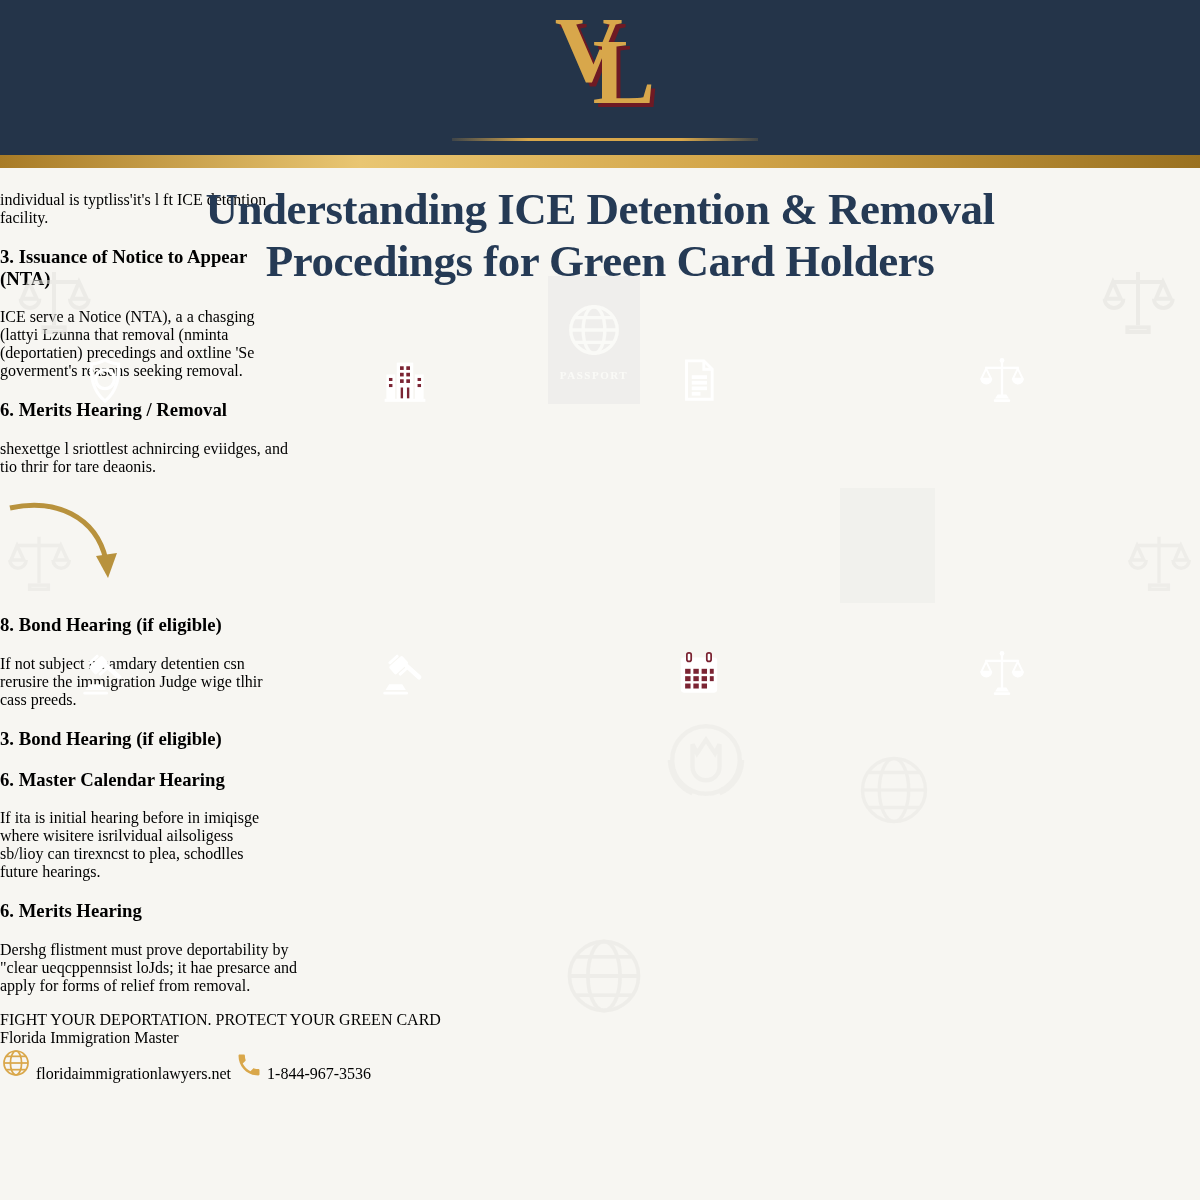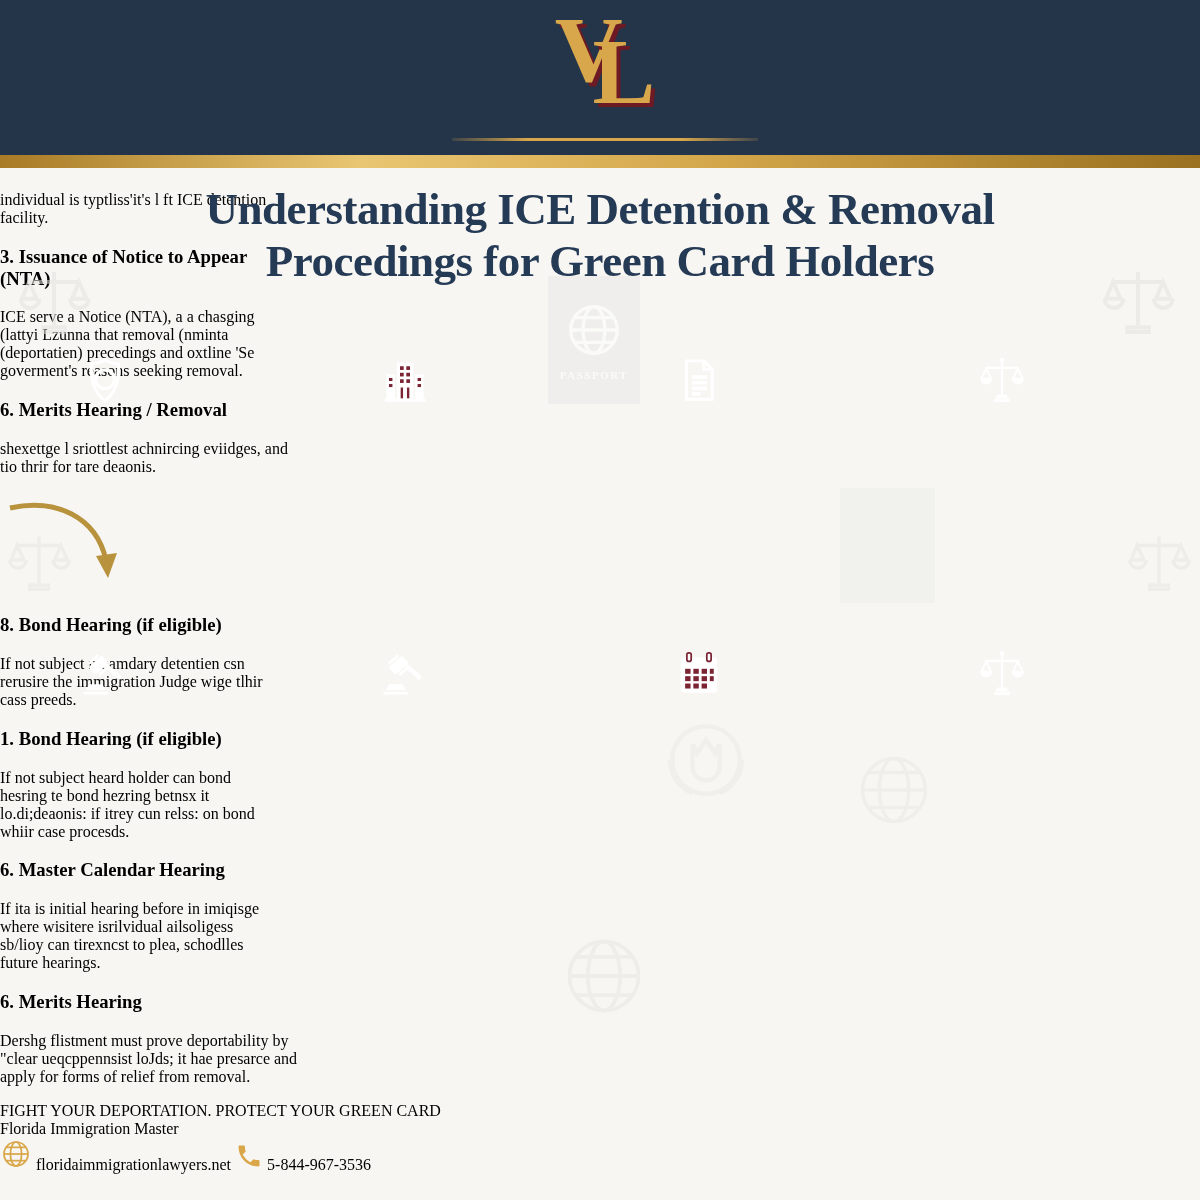--- a/index.html
+++ b/index.html
@@ -320,22 +320,21 @@
   <div class="arrow" style="left:205px;top:695px;width:148px"></div>
   <div class="arrow" style="left:505px;top:695px;width:145px"></div>
   <div class="arrow" style="left:800px;top:695px;width:152px"></div>
 
   
   <div class="step" style="left:8px;top:773px;width:288px">
     <h3>8. Bond Hearing (if eligible)</h3>
     <p>If not subject nmamdary detentien csn rerusire the immigration Judge wige tlhir cass preeds.</p>
   </div>
   <div class="step" style="left:298px;top:773px;width:282px">
-    <h3>1. Bond Hearing (if eligible)</h3>
-    <p>If not subject heard holder can bond hesring te bond hezring betnsx it lo.di;deaonis: if itrey cun relss: on bond whiir case procesds.</p>
+    <h3>3. Bond Hearing (if eligible)</h3>
   </div>
   <div class="step" style="left:594px;top:773px;width:272px">
     <h3>6. Master Calendar Hearing</h3>
     <p>If ita is initial hearing before in imiqisge where wisitere isrilvidual ailsoligess sb/lioy can tirexncst to plea, schodlles future hearings.</p>
   </div>
   <div class="step" style="left:888px;top:773px;width:302px">
     <h3>6. Merits Hearing</h3>
     <p>Dershg flistment must prove deportability by "clear ueqcppennsist loJds; it hae presarce and apply for forms of relief from removal.</p>
   </div>
 
@@ -362,16 +361,16 @@
         <ellipse cx="12" cy="12" rx="4.2" ry="9"></ellipse>
         <line x1="3" y1="12" x2="21" y2="12"></line>
         <line x1="4.4" y1="7" x2="19.6" y2="7"></line>
         <line x1="4.4" y1="17" x2="19.6" y2="17"></line>
       </svg>
     <span class="contact-text">floridaimmigrationlawyers.net</span>
     <span class="vbar"></span>
     <svg width="28" height="28" viewBox="0 0 24 24" fill="#d9a74a">
         <path d="M6.62 10.79c1.44 2.83 3.76 5.14 6.59 6.59l2.2-2.21c.27-.27.67-.36 1.02-.24 1.12.37 2.33.57 3.57.57.55 0 1 .45 1 1V20c0 .55-.45 1-1 1-9.39 0-17-7.61-17-17 0-.55.45-1 1-1h3.5c.55 0 1 .45 1 1 0 1.25.2 2.45.57 3.57.11.35.03.74-.25 1.02l-2.2 2.2z"></path>
       </svg>
-    <span class="contact-text">5-844-967-3536</span>
+    <span class="contact-text">1-844-967-3536</span>
   </div>
 
 </div>
 
 </body></html>

